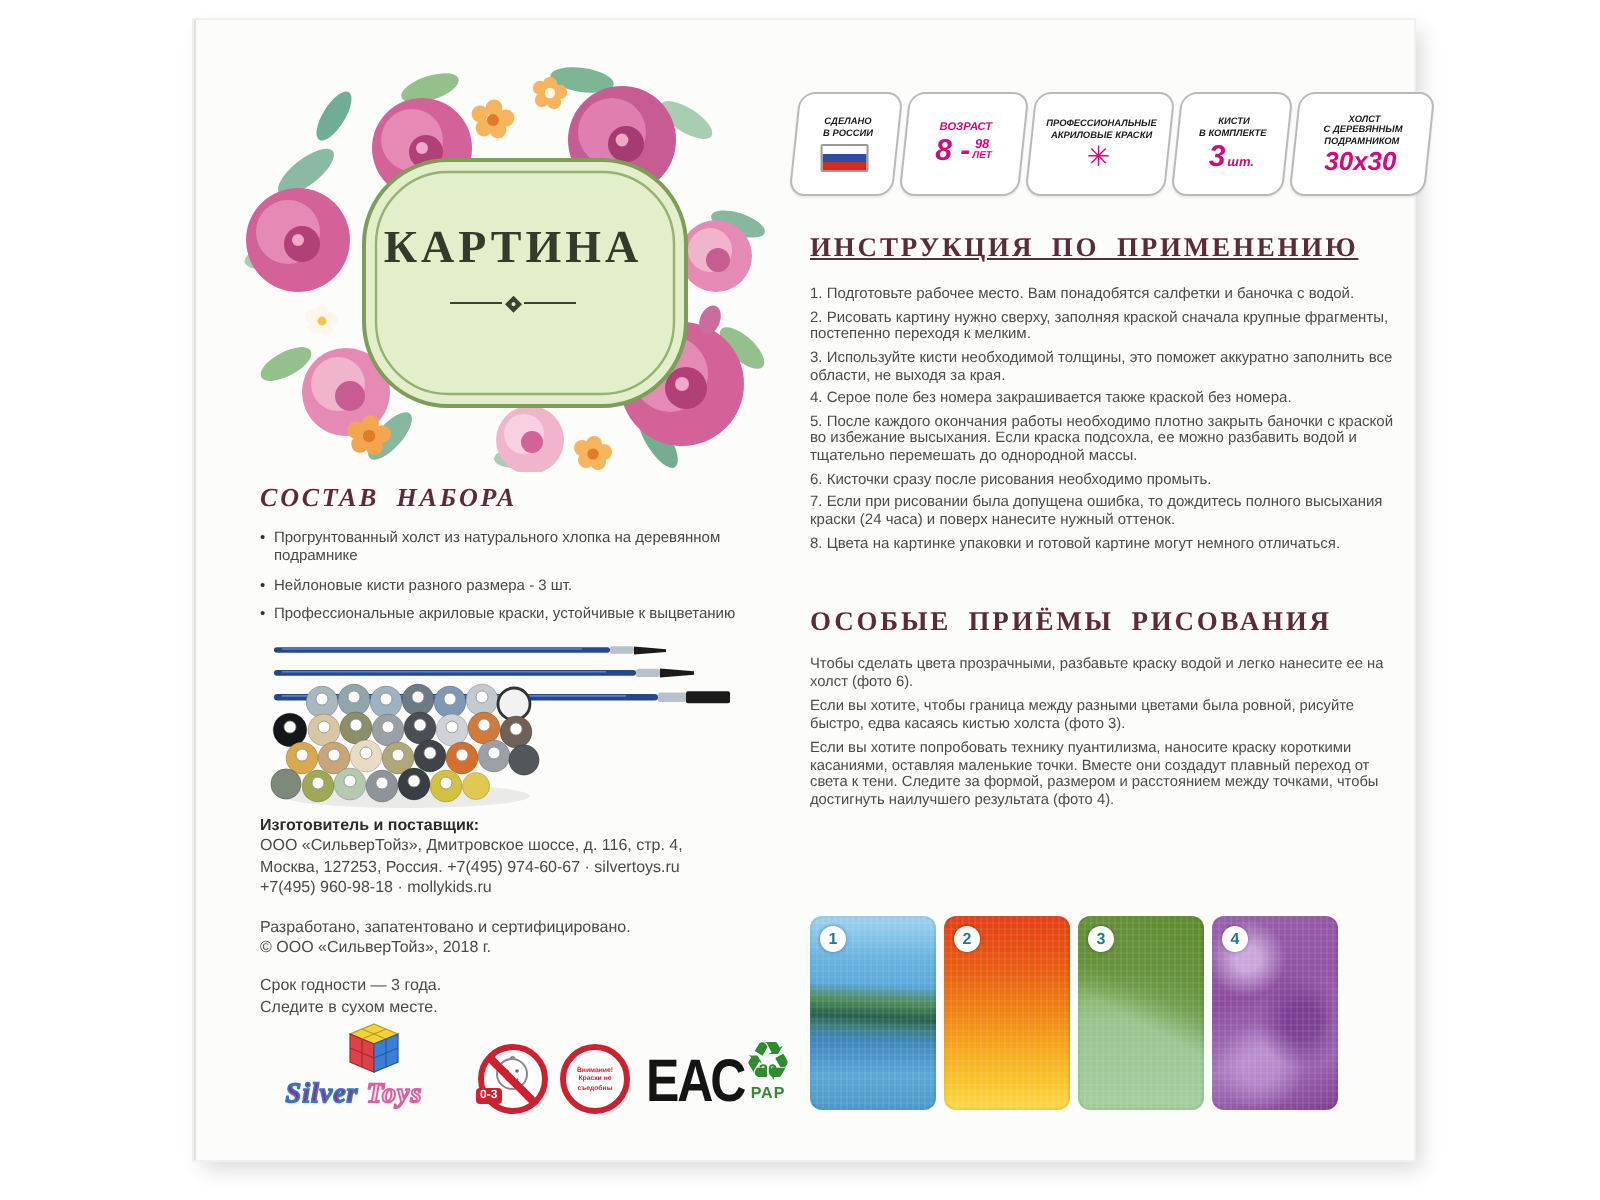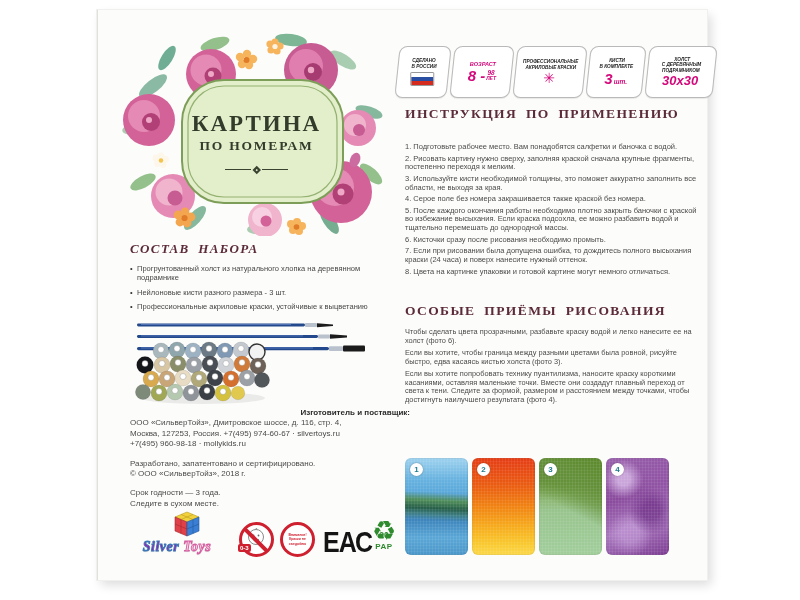--- a/index.html
+++ b/index.html
@@ -40,21 +40,21 @@
   .b-stack{display:flex;flex-direction:column;align-items:center;line-height:1;}
   .b-stack-top{font-size:6.5px;font-weight:bold;font-style:italic;color:#d4097c;}
   .b-stack-bot{font-size:5px;font-weight:bold;font-style:italic;color:#d4097c;}
   .b-unit{font-size:6.5px;font-weight:bold;font-style:italic;color:#d4097c;align-self:flex-end;margin-bottom:1px;}
   .b-size{font-size:13px;font-weight:bold;font-style:italic;color:#d4097c;line-height:1;margin-top:1px;}
   .flag{width:22px;height:12px;margin-top:2px;border:0.5px solid #9a9a9a;border-radius:1px;
         background:linear-gradient(180deg,#ffffff 0 33%,#2a4ea2 33% 66%,#d52b1e 66% 100%);}
   .splash{font-size:14px;color:#d4097c;line-height:1;margin-top:1px;}
 
   
-  .instr-head{left:308px;top:96px;}
+  .instr-head{left:308px;top:106px;text-decoration:underline;}
   .instr-list{left:308px;top:133px;width:292px;}
   .instr-item{font-size:7.5px;line-height:1.15;color:#4b4b4b;margin-bottom:3px;}
   .tech-head{left:308px;top:293px;}
   .tech-list{left:308px;top:318px;width:292px;}
   .tech-p{font-size:7.4px;line-height:1.16;color:#4b4b4b;margin-bottom:4px;}
 
   
   .photos{left:308px;top:448px;display:flex;gap:4px;}
   .photo{width:63px;height:97px;border-radius:6px;position:relative;overflow:hidden;
          box-shadow:0 0 0 1px rgba(0,0,0,.06) inset;}
@@ -81,21 +81,21 @@
      linear-gradient(160deg,#9a63ad 0%,#8a4b9d 38%,#a877bd 66%,#7d3d92 100%);}
 
   
   .comp-head{left:33px;top:231px;font-style:italic;}
   .comp-list{left:33px;top:254px;width:250px;}
   .comp-item{font-size:7.5px;line-height:1.25;color:#474747;margin-bottom:5px;padding-left:7px;position:relative;}
   .comp-item::before{content:"•";position:absolute;left:0;top:0;color:#333;}
   .brushes{left:36px;top:308px;}
   .pots{left:36px;top:330px;}
   .maker{left:33px;top:398px;width:280px;font-size:8px;line-height:1.3;color:#4a4a4a;}
-  .maker-head{font-weight:bold;color:#2b2b2b;text-align:right;}
+  .maker-head{font-weight:bold;color:#2b2b2b;}
   .maker-gap{height:9px;}
 
   
   .logos{left:30px;top:498px;width:340px;height:70px;}
   .brand{left:0;top:2px;width:100px;text-align:center;}
   .brand-cube{margin-left:20px;}
   .brand-text{margin-top:-2px;font-family:"Liberation Serif",serif;font-weight:bold;font-style:italic;
               font-size:14px;letter-spacing:.5px;line-height:1;}
   .brand-w1{color:#a21caf;-webkit-text-stroke:.9px #3a79b8;text-shadow:0 1px 1px rgba(0,0,0,.15);font-style:italic;}
   .brand-w2{color:#f9d3e6;-webkit-text-stroke:.9px #d560a2;text-shadow:0 1px 1px rgba(0,0,0,.15);}
@@ -227,21 +227,20 @@
         </g>
     </g>
     <g>
       <rect x="67" y="56" width="161" height="123" rx="42" fill="#e3eecb" stroke="#7d9e58" stroke-width="2"></rect>
       <rect x="73" y="62" width="149" height="111" rx="36" fill="none" stroke="#94b271" stroke-width="1.2"></rect>
     </g>
   </svg>
 
   <div class="abs title-wrap">
     <div class="title-l1">КАРТИНА</div>
-    <div class="title-l2">ПО НОМЕРАМ</div>
     <div class="ornament">
       <span class="orn-line"></span>
         <span class="orn-diamond"></span>
         <span class="orn-line"></span>
     </div>
   </div>
 
   <div class="abs badges">
     <div class="badge" style="width:46px">
       <div class="b-label">СДЕЛАНО</div>

